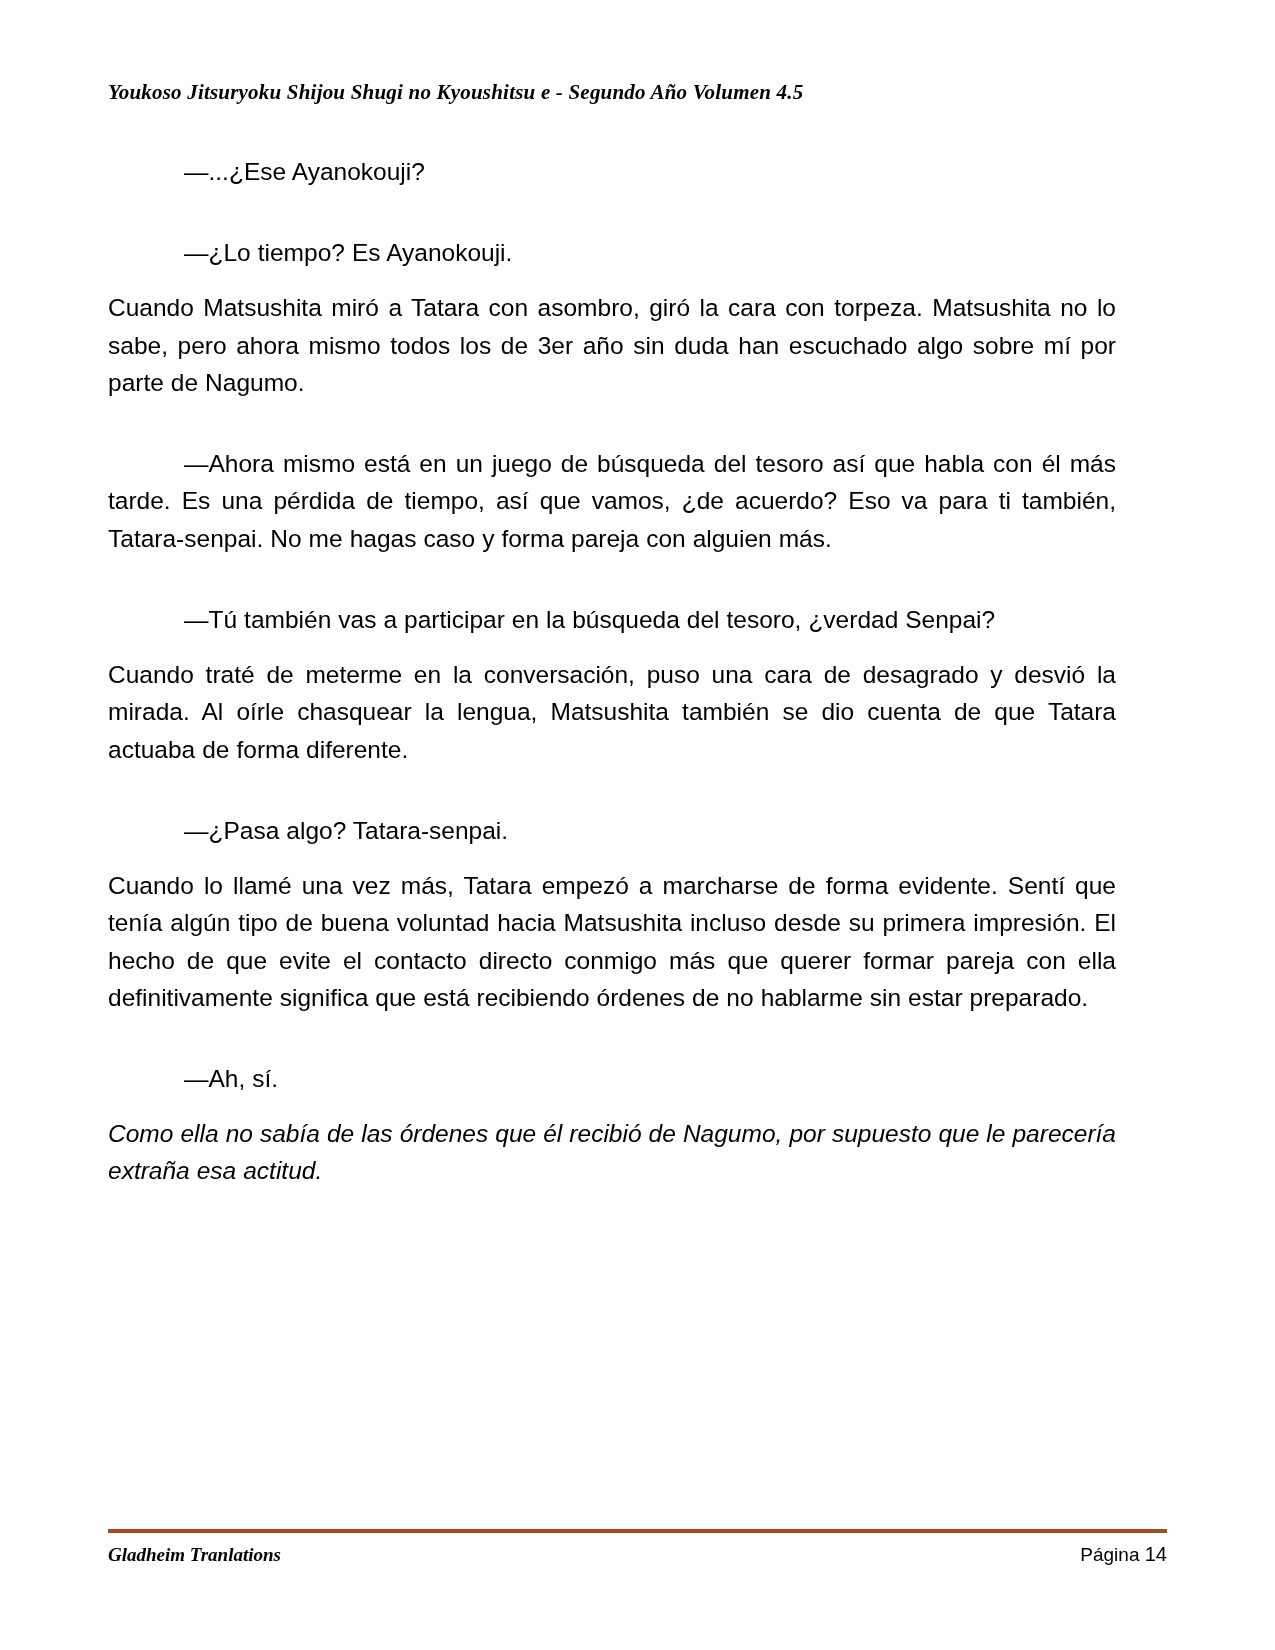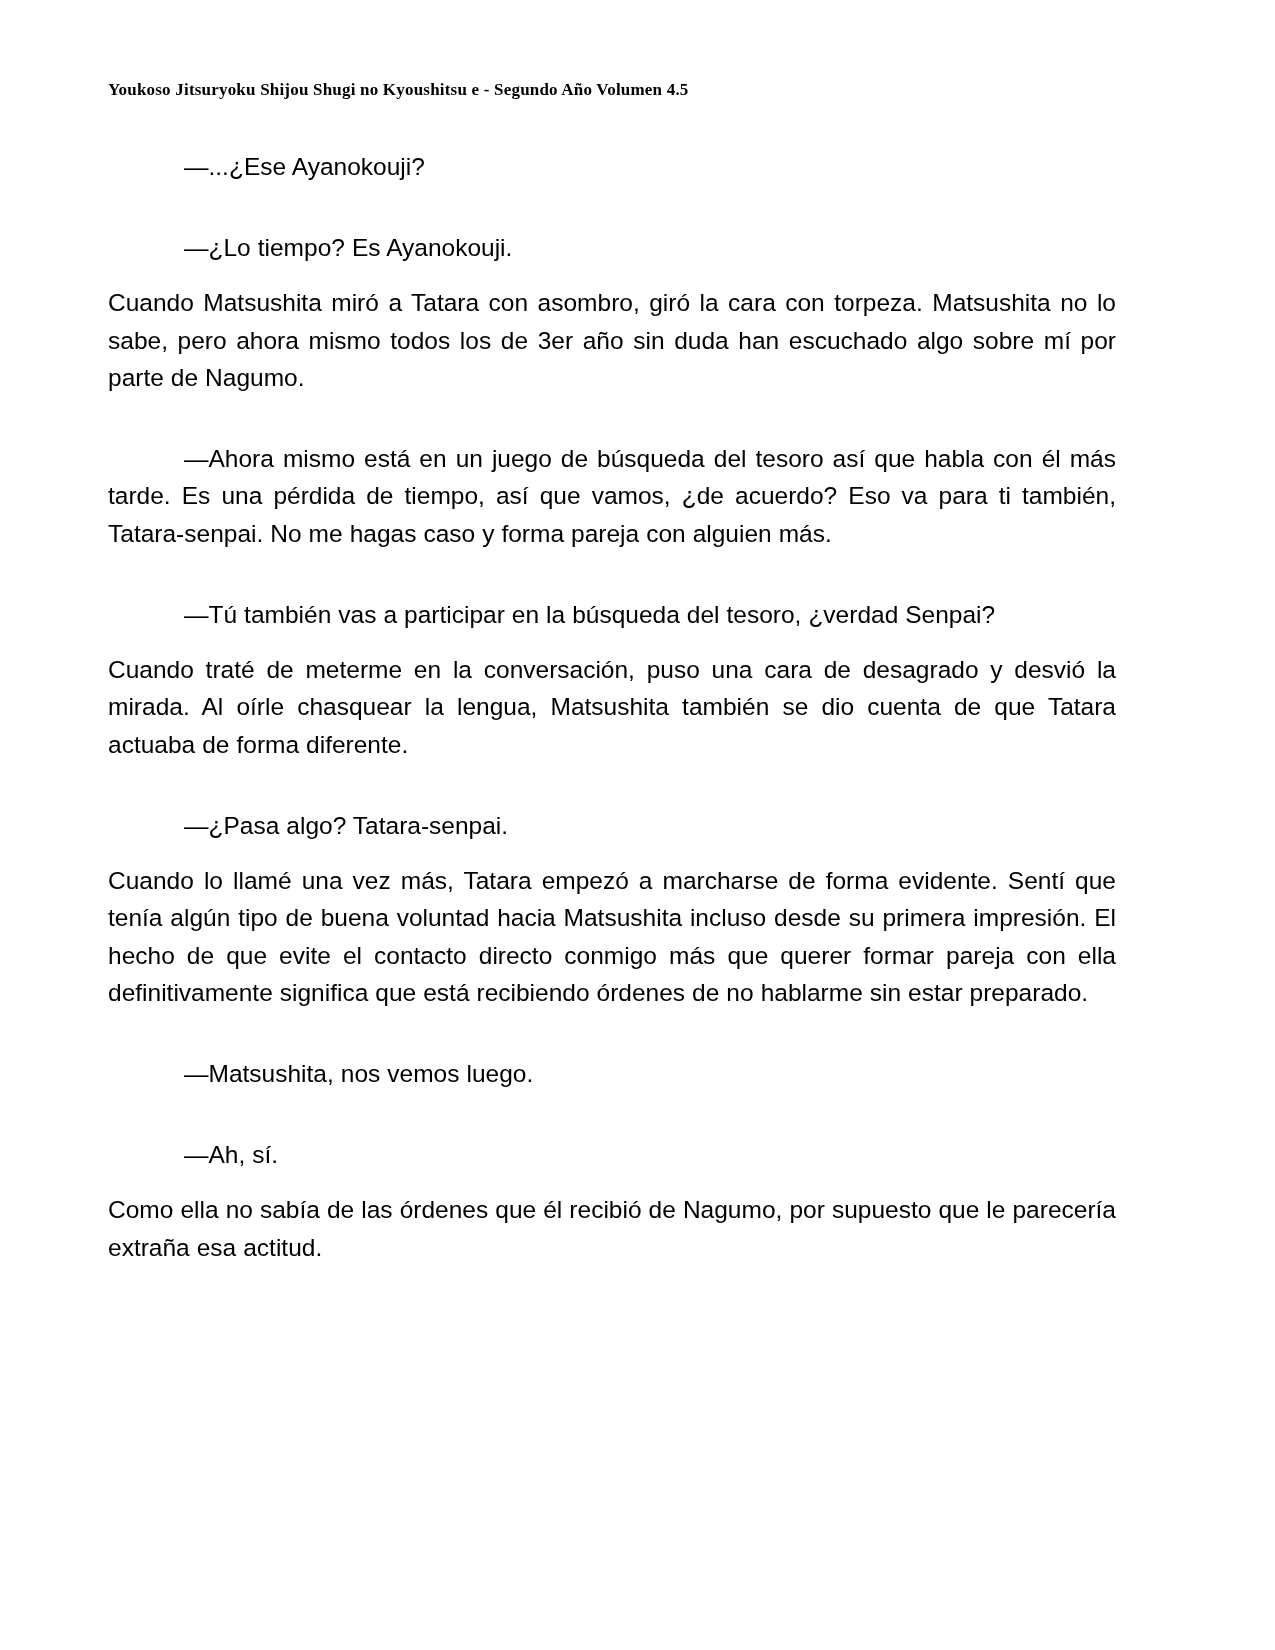--- a/index.html
+++ b/index.html
@@ -18,21 +18,22 @@
   .page {
     width: 1275px;
     height: 1650px;
     box-sizing: border-box;
     padding: 72px 108px 0 108px;
     position: relative;
   }
   .header {
     font-family: "Liberation Serif", serif;
     font-weight: bold;
-    font-size: 17px;
+    font-style: italic;
+    font-size: 21px;
     letter-spacing: 0.2px;
     color: #000000;
     margin-top: 8px;
     margin-bottom: 0;
     white-space: nowrap;
   }
   .body-area {
     margin-top: 48px;
     width: 1008px;
   }
@@ -43,20 +44,21 @@
     text-align: justify;
     text-justify: inter-word;
     word-spacing: 0.2px;
   }
   p.indent {
     text-indent: 76px;
     margin-top: 44px;
   }
   p.last {
     margin-bottom: 0;
+    font-style: italic;
   }
   .footer {
     position: absolute;
     left: 108px;
     right: 108px;
     bottom: 84px;
   }
   .footer-rule {
     height: 4px;
     background: #a8491f;
@@ -92,19 +94,28 @@
 
   <div class="body-area">
     <p class="indent">—...¿Ese Ayanokouji?</p>
     <p class="indent">—¿Lo tiempo? Es Ayanokouji.</p>
     <p>Cuando Matsushita miró a Tatara con asombro, giró la cara con torpeza. Matsushita no lo sabe, pero ahora mismo todos los de 3er año sin duda han escuchado algo sobre mí por parte de Nagumo.</p>
     <p class="indent">—Ahora mismo está en un juego de búsqueda del tesoro así que habla con él más tarde. Es una pérdida de tiempo, así que vamos, ¿de acuerdo? Eso va para ti también, Tatara-senpai. No me hagas caso y forma pareja con alguien más.</p>
     <p class="indent">—Tú también vas a participar en la búsqueda del tesoro, ¿verdad Senpai?</p>
     <p>Cuando traté de meterme en la conversación, puso una cara de desagrado y desvió la mirada. Al oírle chasquear la lengua, Matsushita también se dio cuenta de que Tatara actuaba de forma diferente.</p>
     <p class="indent">—¿Pasa algo? Tatara-senpai.</p>
     <p>Cuando lo llamé una vez más, Tatara empezó a marcharse de forma evidente. Sentí que tenía algún tipo de buena voluntad hacia Matsushita incluso desde su primera impresión. El hecho de que evite el contacto directo conmigo más que querer formar pareja con ella definitivamente significa que está recibiendo órdenes de no hablarme sin estar preparado.</p>
-    <p class="indent">—Matsushita, nos vemos luego.</p>
     <p class="indent">—Ah, sí.</p>
     <p class="last">Como ella no sabía de las órdenes que él recibió de Nagumo, por supuesto que le parecería extraña esa actitud.</p>
   </div>
 
+  <div class="footer">
+    <div class="footer-rule"></div>
+    <div class="footer-row">
+      <div class="footer-left">Gladheim Tranlations</div>
+      <div class="footer-right">
+        <span>Página</span>
+        <span class="pagenum">14</span>
+      </div>
+    </div>
+  </div>
 
 </div>
 
 </body></html>

